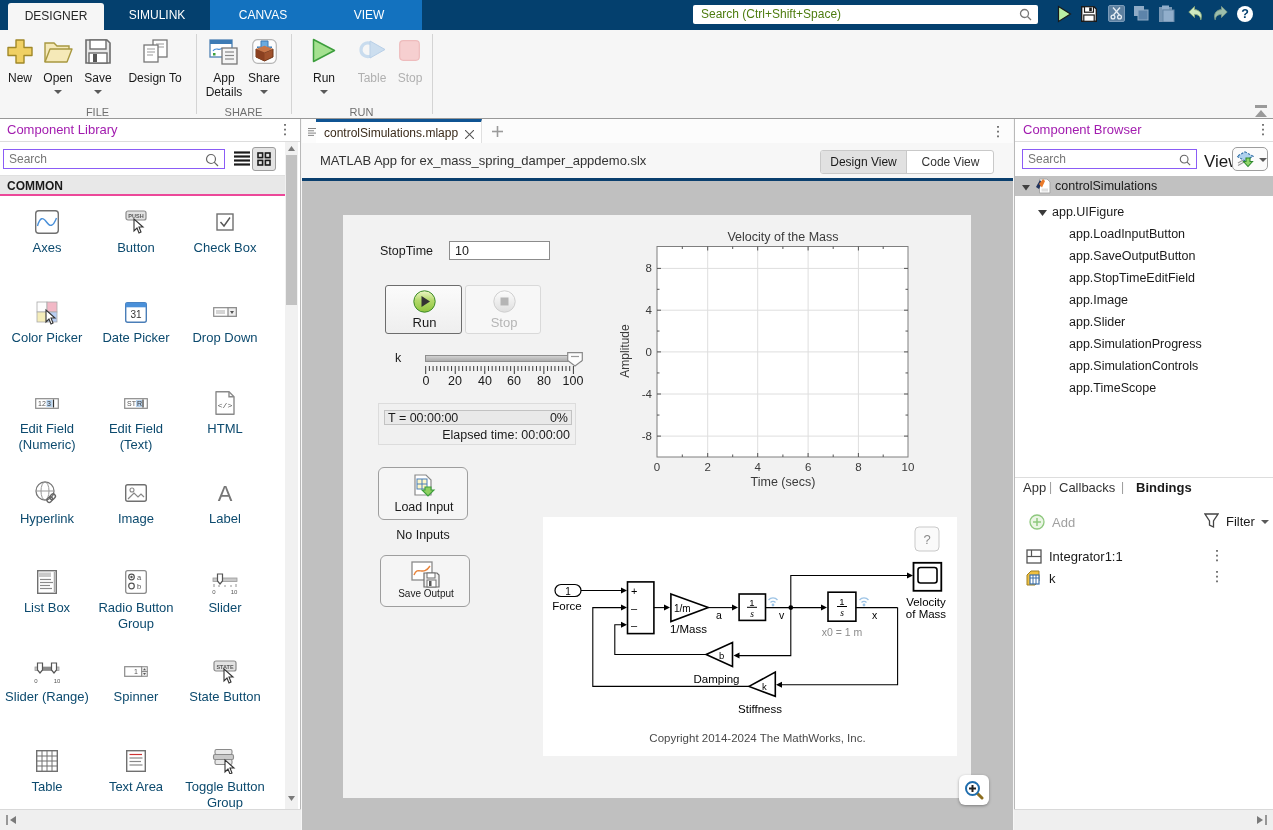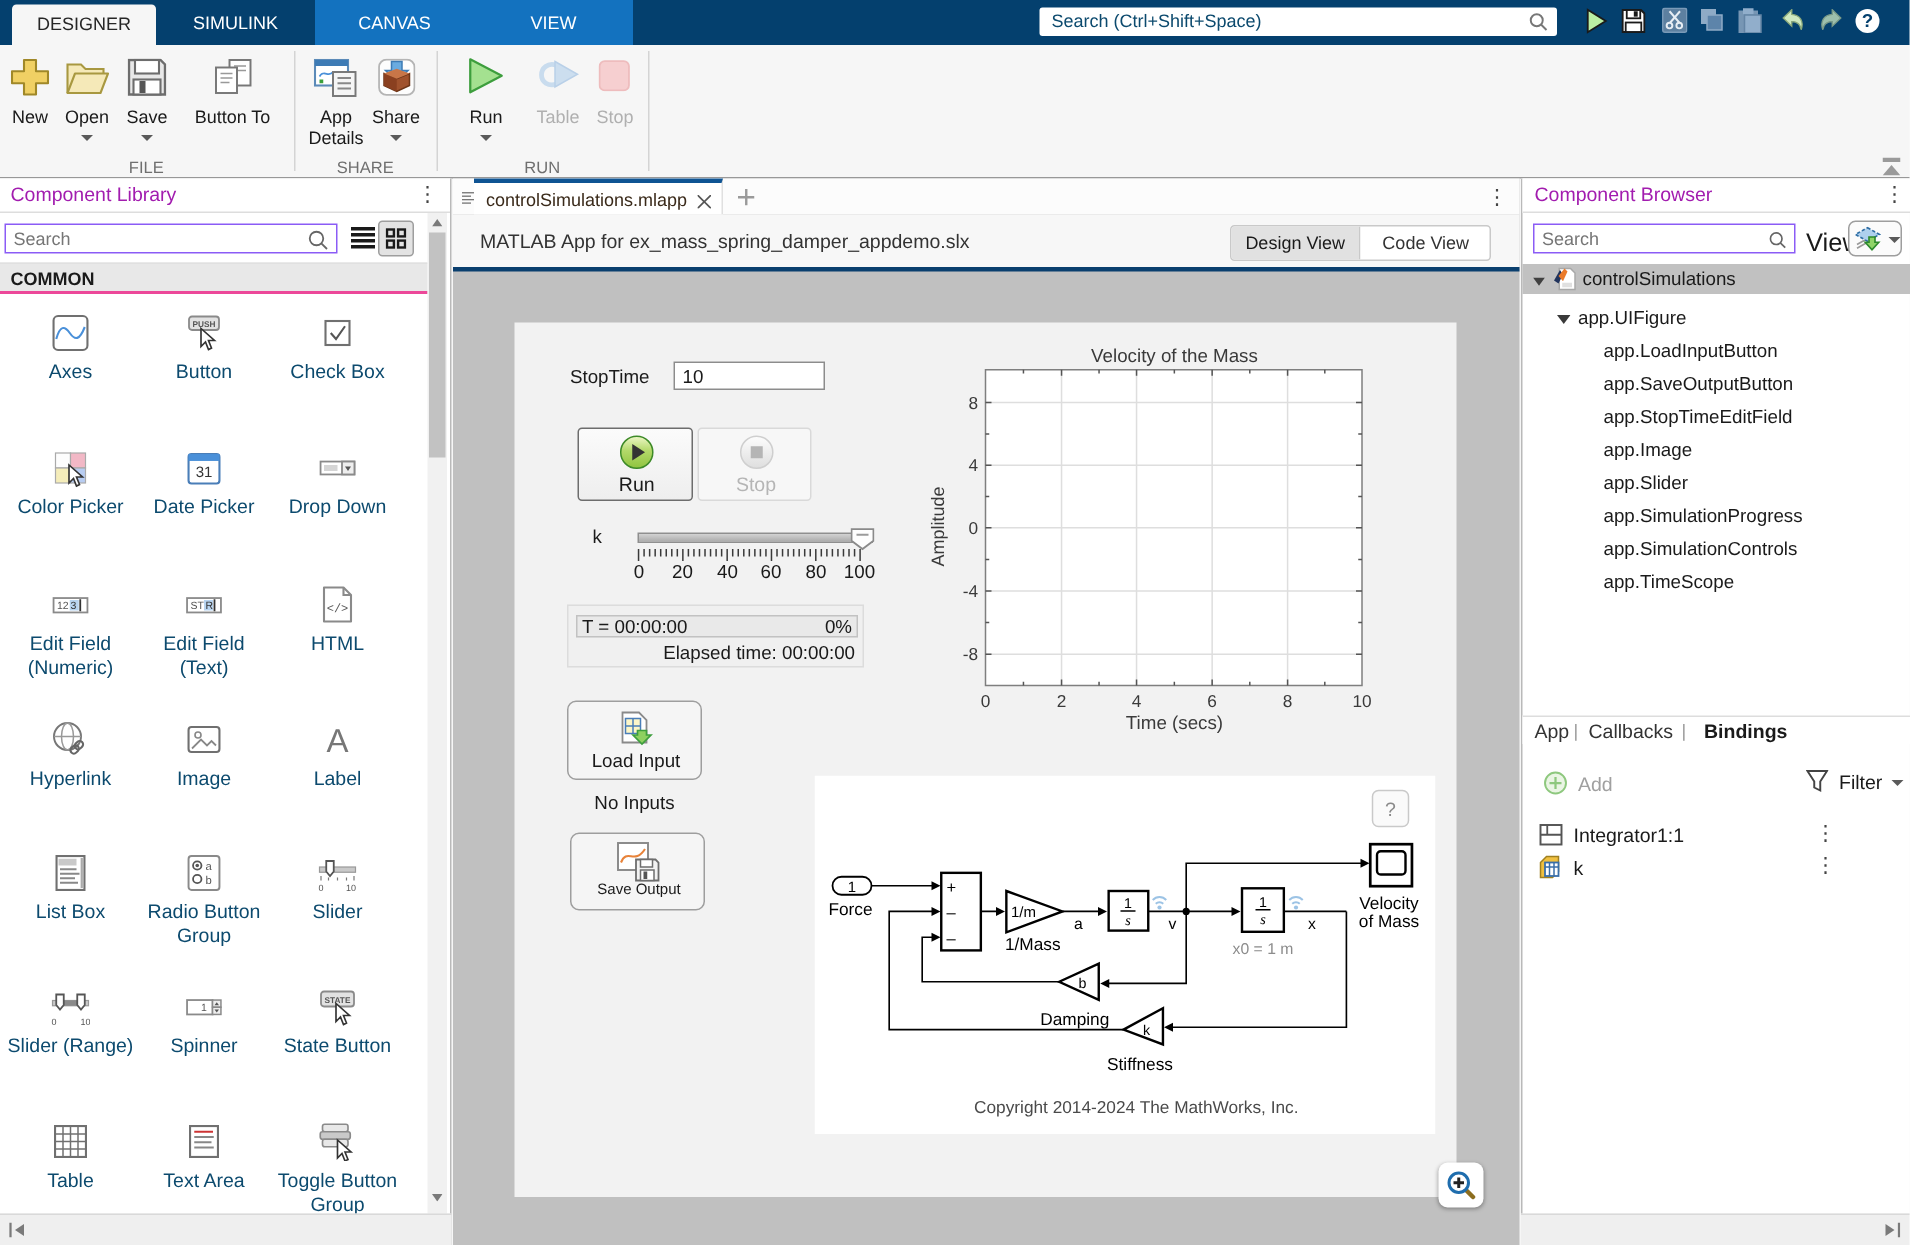--- a/index.html
+++ b/index.html
@@ -51,21 +51,21 @@
 <body>
 <div id="root">
 
 <div id="topbar">
   <div id="ctxband"></div>
   <div class="ttab" id="tab-designer">DESIGNER</div>
   <div class="ttab" style="left:104px;width:106px;">SIMULINK</div>
   <div class="ttab" style="left:210px;width:106px;">CANVAS</div>
   <div class="ttab" style="left:316px;width:106px;">VIEW</div>
   <div class="abs" style="left:693px;top:5px;width:345px;height:19px;background:#fff;border-radius:2px;">
-    <span style="position:absolute;left:8px;top:2px;color:#0c4a6e;font-size:12px;">Search (Ctrl+Shift+Space)</span>
+    <span style="position:absolute;left:8px;top:2px;color:#4d7c0f;font-size:12px;">Search (Ctrl+Shift+Space)</span>
     <svg style="position:absolute;right:6px;top:3px;" width="13" height="13" viewBox="0 0 13 13">
           <circle cx="5.5" cy="5.5" r="4" fill="none" stroke="#777" stroke-width="1.3"></circle>
           <line x1="8.5" y1="8.5" x2="12" y2="12" stroke="#777" stroke-width="1.3"></line>
         </svg>
   </div>
   <div id="qicons">
     <svg class="abs" style="left:1057px;top:5px;" width="15" height="18" viewBox="0 0 15 18">
           <path d="M1.5 1.5 L13.5 9 L1.5 16.5 Z" fill="#baefa4" stroke="#1a1a1a" stroke-width="1.2"></path>
         </svg>
     <svg class="abs" style="left:1081px;top:6px;" width="16" height="16" viewBox="0 0 16 16">
@@ -173,21 +173,21 @@
           <polygon points="6,5 12,12 0,12" fill="#9a9a9a"></polygon>
         </svg>
 
     <svg class="abs" style="left:399px;top:10px;" width="21" height="21" viewBox="0 0 21 21">
           <rect x="0.7" y="0.7" width="19.6" height="19.6" rx="3.5" fill="#f6cfd0" stroke="#eebcbd" stroke-width="1.2"></rect>
         </svg>
   </div>
   <div class="rbtn-label" style="left:0px;width:40px;">New</div>
   <div class="rbtn-label" style="left:38px;width:40px;">Open</div>
   <div class="rbtn-label" style="left:78px;width:40px;">Save</div>
-  <div class="rbtn-label" style="left:113px;width:84px;">Button To</div>
+  <div class="rbtn-label" style="left:113px;width:84px;">Design To</div>
   <div class="rbtn-label" style="left:204px;width:40px;">App<br>Details</div>
   <div class="rbtn-label" style="left:244px;width:40px;">Share</div>
   <div class="rbtn-label" style="left:304px;width:40px;">Run</div>
   <div class="rbtn-label dis" style="left:352px;width:40px;">Table</div>
   <div class="rbtn-label dis" style="left:390px;width:40px;">Stop</div>
   <div class="caret" style="left:54px;top:60px;"></div>
   <div class="caret" style="left:94px;top:60px;"></div>
   <div class="caret" style="left:260px;top:60px;"></div>
   <div class="caret" style="left:320px;top:60px;"></div>
 </div>

